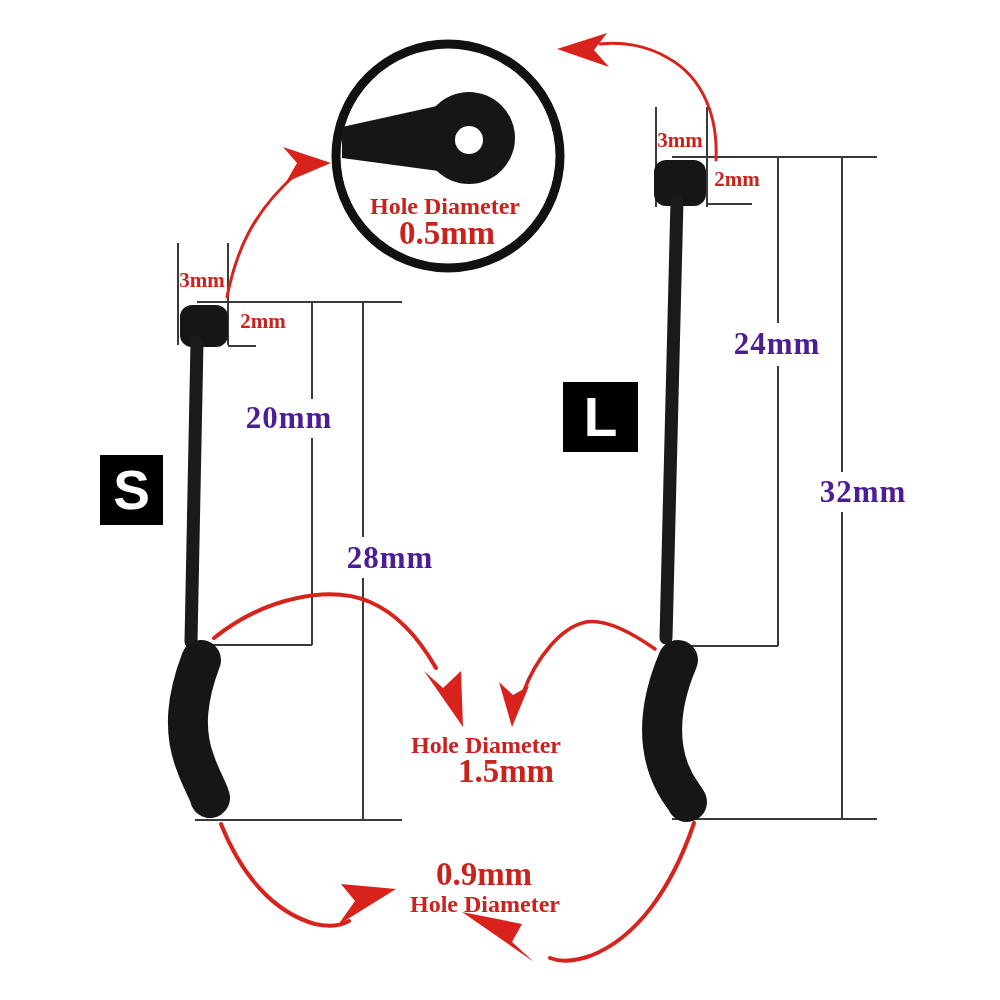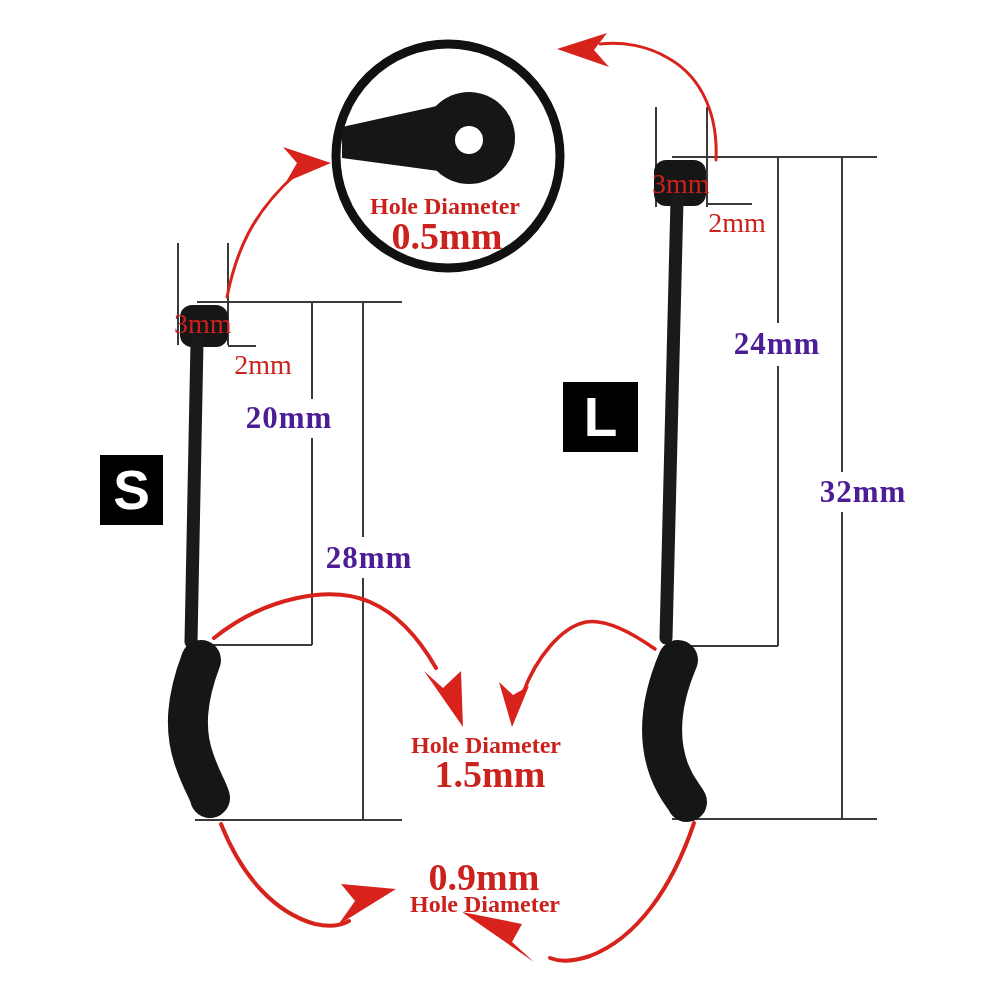--- a/index.html
+++ b/index.html
@@ -2,24 +2,24 @@
 <html><head>
 <meta charset="utf-8">
 <style>
   html,body{margin:0;padding:0;background:#fff;}
   #stage{
     position:relative;width:1000px;height:1000px;background:#ffffff;
     font-family:"Liberation Serif",serif;overflow:hidden;
   }
   #diagram-svg{position:absolute;left:0;top:0;}
   .txt{position:absolute;text-align:center;white-space:nowrap;line-height:1;}
-  .dim-red{color:#cb221e;font-weight:normal;font-size:28px;margin-top:40px;}
+  .dim-red{color:#cb221e;font-weight:bold;font-size:21px;}
   .dim-black{color:#4c1d95;font-weight:bold;font-size:31px;letter-spacing:1px;}
   .note-red{color:#cb221e;font-weight:bold;font-size:24px;}
-  .note-red-big{color:#cb221e;font-weight:bold;font-size:38px;}
+  .note-red-big{color:#cb221e;font-weight:bold;font-size:33px;}
   .size-badge{
     position:absolute;background:#000;color:#fff;
     font-family:"Liberation Sans",sans-serif;font-weight:bold;
     display:flex;align-items:center;justify-content:center;font-size:55px;
   }
 </style>
 </head>
 <body>
 
 <div id="stage">
@@ -108,29 +108,29 @@
   <div class="size-badge" style="left:100px;top:455px;width:63px;height:70px;">
     <span>S</span>
   </div>
   <div class="size-badge" style="left:563px;top:382px;width:75px;height:70px;">
     <span>L</span>
   </div>
 
   <div class="txt dim-red" style="left:174px;top:270px;width:56px;">3mm</div>
   <div class="txt dim-red" style="left:233px;top:311px;width:60px;">2mm</div>
   <div class="txt dim-black" style="left:231px;top:402px;width:116px;">20mm</div>
-  <div class="txt dim-black" style="left:311px;top:542px;width:116px;">28mm</div>
+  <div class="txt dim-black" style="left:311px;top:542px;width:116px;padding-left:21px;">28mm</div>
 
   <div class="txt dim-red" style="left:652px;top:130px;width:56px;">3mm</div>
   <div class="txt dim-red" style="left:707px;top:169px;width:60px;">2mm</div>
   <div class="txt dim-black" style="left:719px;top:328px;width:116px;">24mm</div>
   <div class="txt dim-black" style="left:805px;top:476px;width:116px;">32mm</div>
 
   <div class="txt note-red" style="left:355px;top:194px;width:180px;">Hole Diameter</div>
   <div class="txt note-red-big" style="left:387px;top:217px;width:120px;">0.5mm</div>
 
   <div class="txt note-red" style="left:396px;top:733px;width:180px;">Hole Diameter</div>
-  <div class="txt note-red-big" style="left:430px;top:755px;width:120px;">1.5mm</div>
+  <div class="txt note-red-big" style="left:446px;top:755px;width:120px;">1.5mm</div>
 
   <div class="txt note-red-big" style="left:424px;top:858px;width:120px;">0.9mm</div>
   <div class="txt note-red" style="left:395px;top:892px;width:180px;">Hole Diameter</div>
 
 </div>
 
 </body></html>

